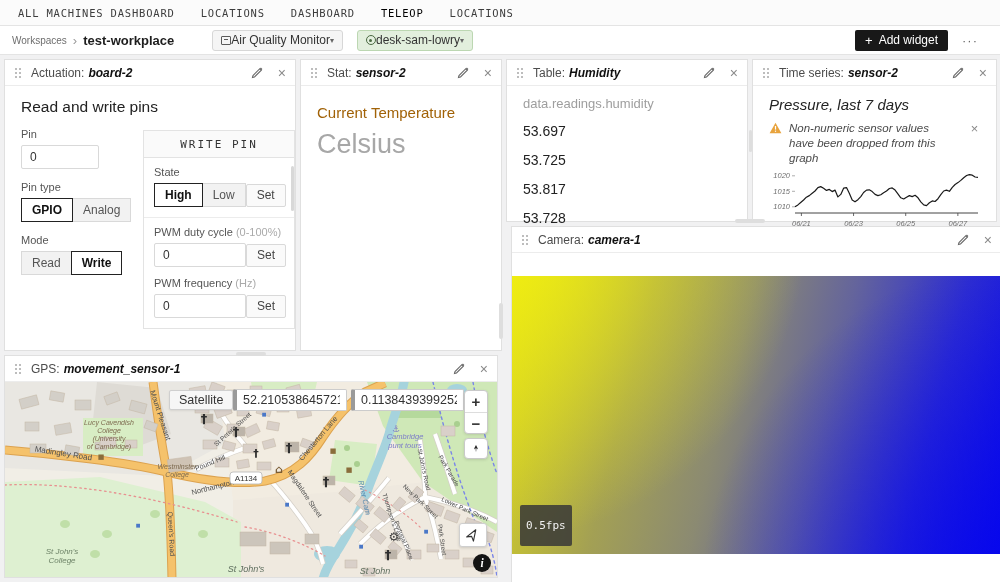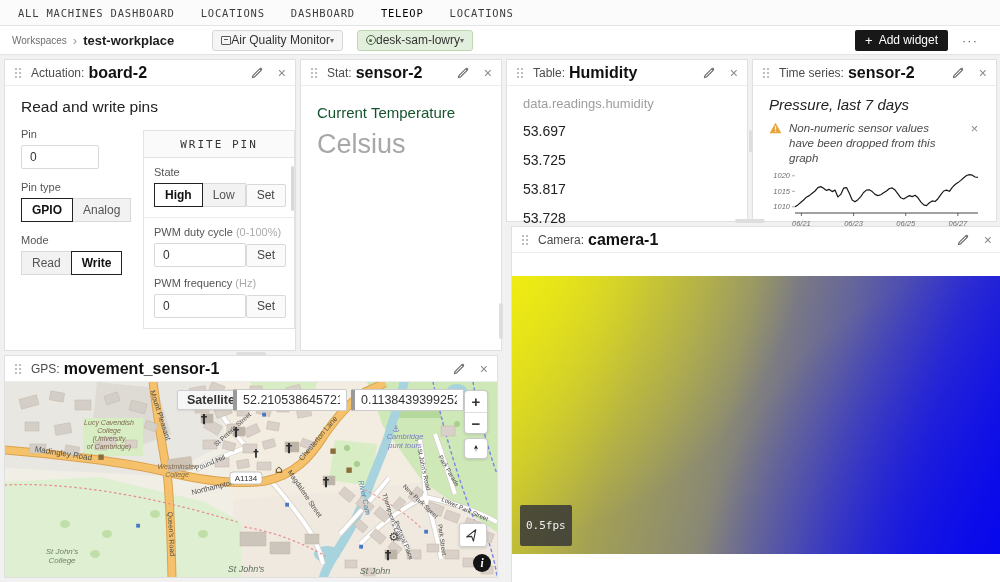--- a/index.html
+++ b/index.html
@@ -53,21 +53,21 @@
   .whead {
     height:26px; display:flex; align-items:center; padding:0 9px;
     border-bottom:1px solid #ececec; flex:none;
   }
   .drag {
     width:8px; height:11px; margin-right:9px; flex:none;
     background-image: radial-gradient(#bdbdbd 1px, transparent 1.1px);
     background-size:4px 4px; background-position:0 0; cursor:grab;
   }
   .wtype { font-size:12px; color:#4c4c4c; white-space:pre; }
-  .wname { font-size:16px; color:#111; font-weight:bold; margin-left:4px; }
+  .wname { font-size:12px; color:#111; font-weight:bold; margin-left:4px;font-style:italic; }
   .whead .sp { flex:1; }
   .pencil { width:14px; height:14px; margin-right:14px; cursor:pointer; }
   .wclose { color:#8a8a8a; font-size:14px; cursor:pointer; line-height:1; }
   
   .act-body { padding:12px 16px; position:relative; }
   .act-title { font-size:15.5px; color:#222; margin-bottom:12px; }
   .act-cols { display:flex; }
   .fieldlabel { font-size:11px; color:#555; margin-bottom:5px; }
   .fieldhint { color:#aaa; }
   .tinput {
@@ -97,21 +97,21 @@
   .wp-row { display:flex; align-items:center; justify-content:space-between; }
   .setbtn {
     height:23px; padding:0 10px; font-size:12px; color:#444; background:#fafafa;
     border:1px solid #d9d9d9; border-radius:2px; display:flex; align-items:center; cursor:pointer;
   }
   .wp-div { border-top:1px solid #ececec; margin:10px -10px 8px; }
   .wp-input { width:92px; height:24px; }
   .act-scroll { position:absolute; width:3px; border-radius:2px; background:#d8d8d8; }
   
   .stat-body { padding:18px 16px; }
-  .stat-label { font-size:15px; color:#14532d; margin-bottom:8px; }
+  .stat-label { font-size:15px; color:#a16207; margin-bottom:8px; }
   .stat-row { display:flex; align-items:baseline; gap:9px; }
   .stat-value { font-family:"DejaVu Sans Mono", monospace; font-weight:bold; font-size:29px; color:#141414; letter-spacing:-1px; }
   .stat-unit { font-size:27px; color:#a7a7a7; }
   
   .tbl-body { padding:10px 16px 0; }
   .tbl-col { font-size:13px; color:#9e9e9e; padding-bottom:5px; }
   .tbl-row { font-size:14px; color:#222; padding:6.5px 0; }
   
   .ts-body { padding:10px 16px 0;font-style:italic; }
   .ts-title { font-size:15px; color:#222; margin-bottom:8px; }
@@ -571,21 +571,21 @@
           <text text-anchor="middle" font-size="9" fill="#5f6f5f" font-family="Liberation Sans, sans-serif" font-style="italic" transform="translate(241 190)">St John's</text>
           <text text-anchor="middle" font-size="9" fill="#5f6f5f" font-family="Liberation Sans, sans-serif" font-style="italic" transform="translate(370 192)">St John</text>
         </g>
 
       <g>
         <rect x="225" y="90" rx="3" width="32" height="12" fill="#ffffff" stroke="#b5b5b5" stroke-width="0.8"></rect>
         <text id="bm-badge" x="241" y="99" text-anchor="middle" font-size="8" fill="#333" font-family="Liberation Sans, sans-serif">A1134</text>
       </g>
     </svg>
 
-    <div class="map-btn" style="left:172px; top:8px;font-weight:bold;">Satellite</div>
+    <div class="map-btn" style="left:164px; top:8px;">Satellite</div>
     <input class="coord" style="left: 228px; top: 7px; width: 114px;" value="52.2105386457219">
     <input class="coord" style="left: 346px; top: 7px; width: 113px;" value="0.11384393992523201">
 
     <div class="zoombox" style="right:9px; top:8px;">
       <div class="zoombtn">+</div>
       <div class="zoombtn">−</div>
     </div>
     <div class="pitchbtn" style="right:9px; top:56px;">
       <span class="pitch-up">▲</span>
       <span class="pitch-dn">▼</span>

